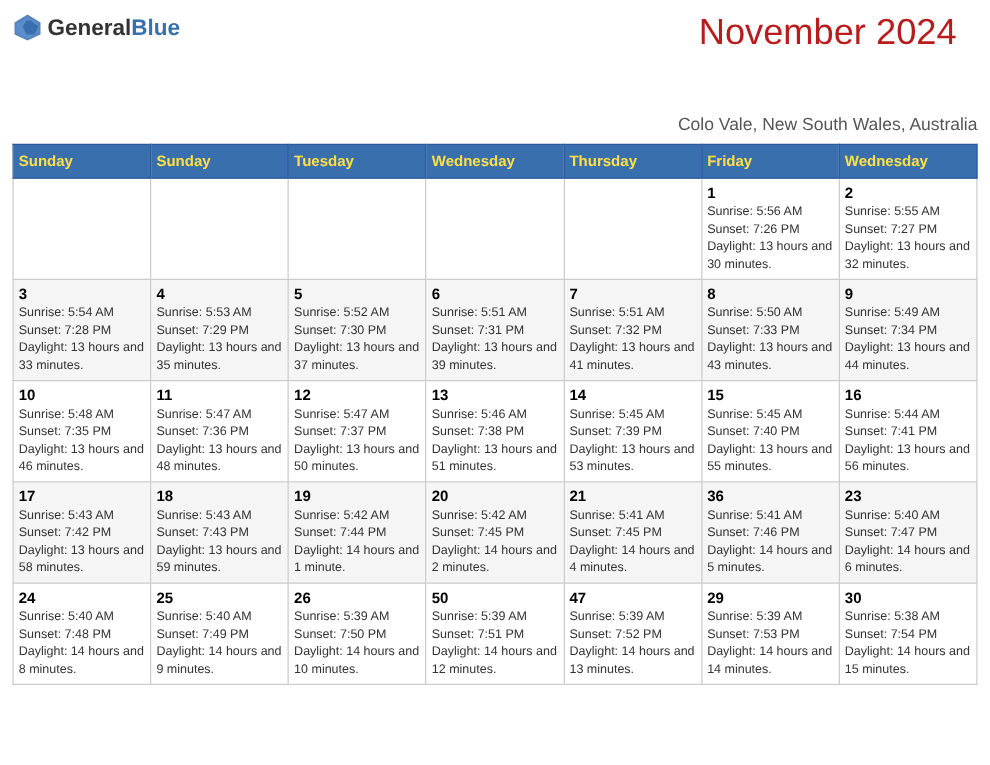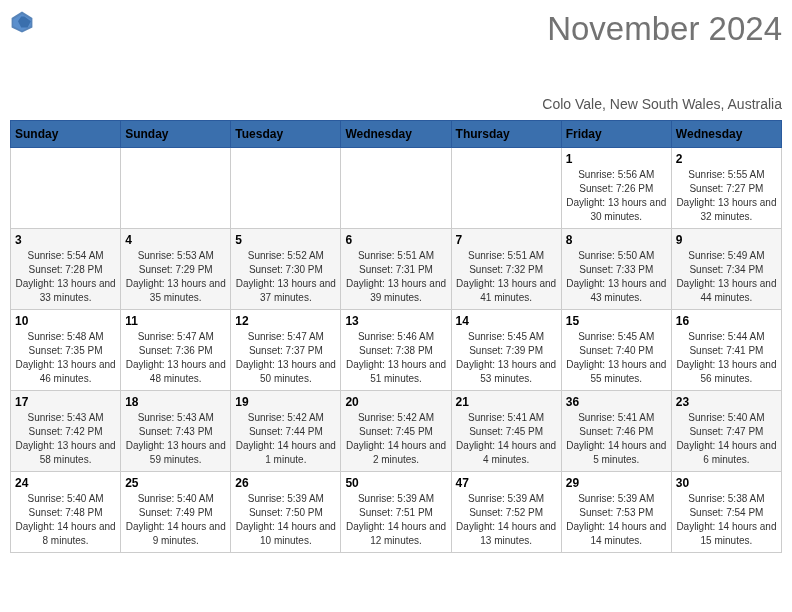--- a/index.html
+++ b/index.html
@@ -32,37 +32,38 @@
       color: #3a6fad;
     }
     .logo-icon {
       width: 24px;
       height: 24px;
     }
     .title-section {
       text-align: right;
     }
     .month-title {
-      font-size: 33px;
-      color: #737373;
+      font-size: 29px;
+      color: #b91c1c;
       font-weight: normal;
+      text-align: center;
     }
     .location {
       font-size: 14px;
       color: #555;
       margin-top: 48px;
     }
     .calendar {
       width: 100%;
       border-collapse: collapse;
       font-size: 11px;
     }
     .calendar th {
       background-color: #3a6fad;
-      color: #000000;
+      color: #fde047;
       padding: 6px 4px;
       text-align: left;
       font-size: 12px;
       border: 1px solid #2a5a9d;
     }
     .calendar td {
       border: 1px solid #ccc;
       padding: 4px;
       vertical-align: top;
       height: 80px;
@@ -75,36 +76,40 @@
     .day-num {
       font-weight: bold;
       font-size: 12px;
       display: block;
       margin-bottom: 2px;
     }
     .day-info {
       font-size: 10px;
       color: #333;
       line-height: 1.4;
-      text-align: center;
     }
     .empty-cell {
       background: #fff !important;
     }
   </style>
 </head>
 <body>
 
 <div class="header">
   <div class="logo">
     <svg class="logo-icon" viewBox="0 0 30 30">
       <polygon points="15,2 28,10 28,22 15,28 2,22 2,10" fill="#3a6fad" opacity="0.85"></polygon>
       <polygon points="15,5 26,12 26,20 15,26 4,20 4,12" fill="#5a8fcd"></polygon>
       <polygon points="18,8 26,14 22,22 14,22 10,14 14,8" fill="#3a6fad"></polygon>
     </svg>
+    <div>
+      <div>
+        <span class="logo-text-general">General</span><span class="logo-text-blue">Blue</span>
+      </div>
+    </div>
   </div>
   <div class="title-section">
     <div class="month-title">November 2024</div>
     <div class="location">Colo Vale, New South Wales, Australia</div>
   </div>
 </div>
 
 <table class="calendar">
   <thead>
     <tr>

